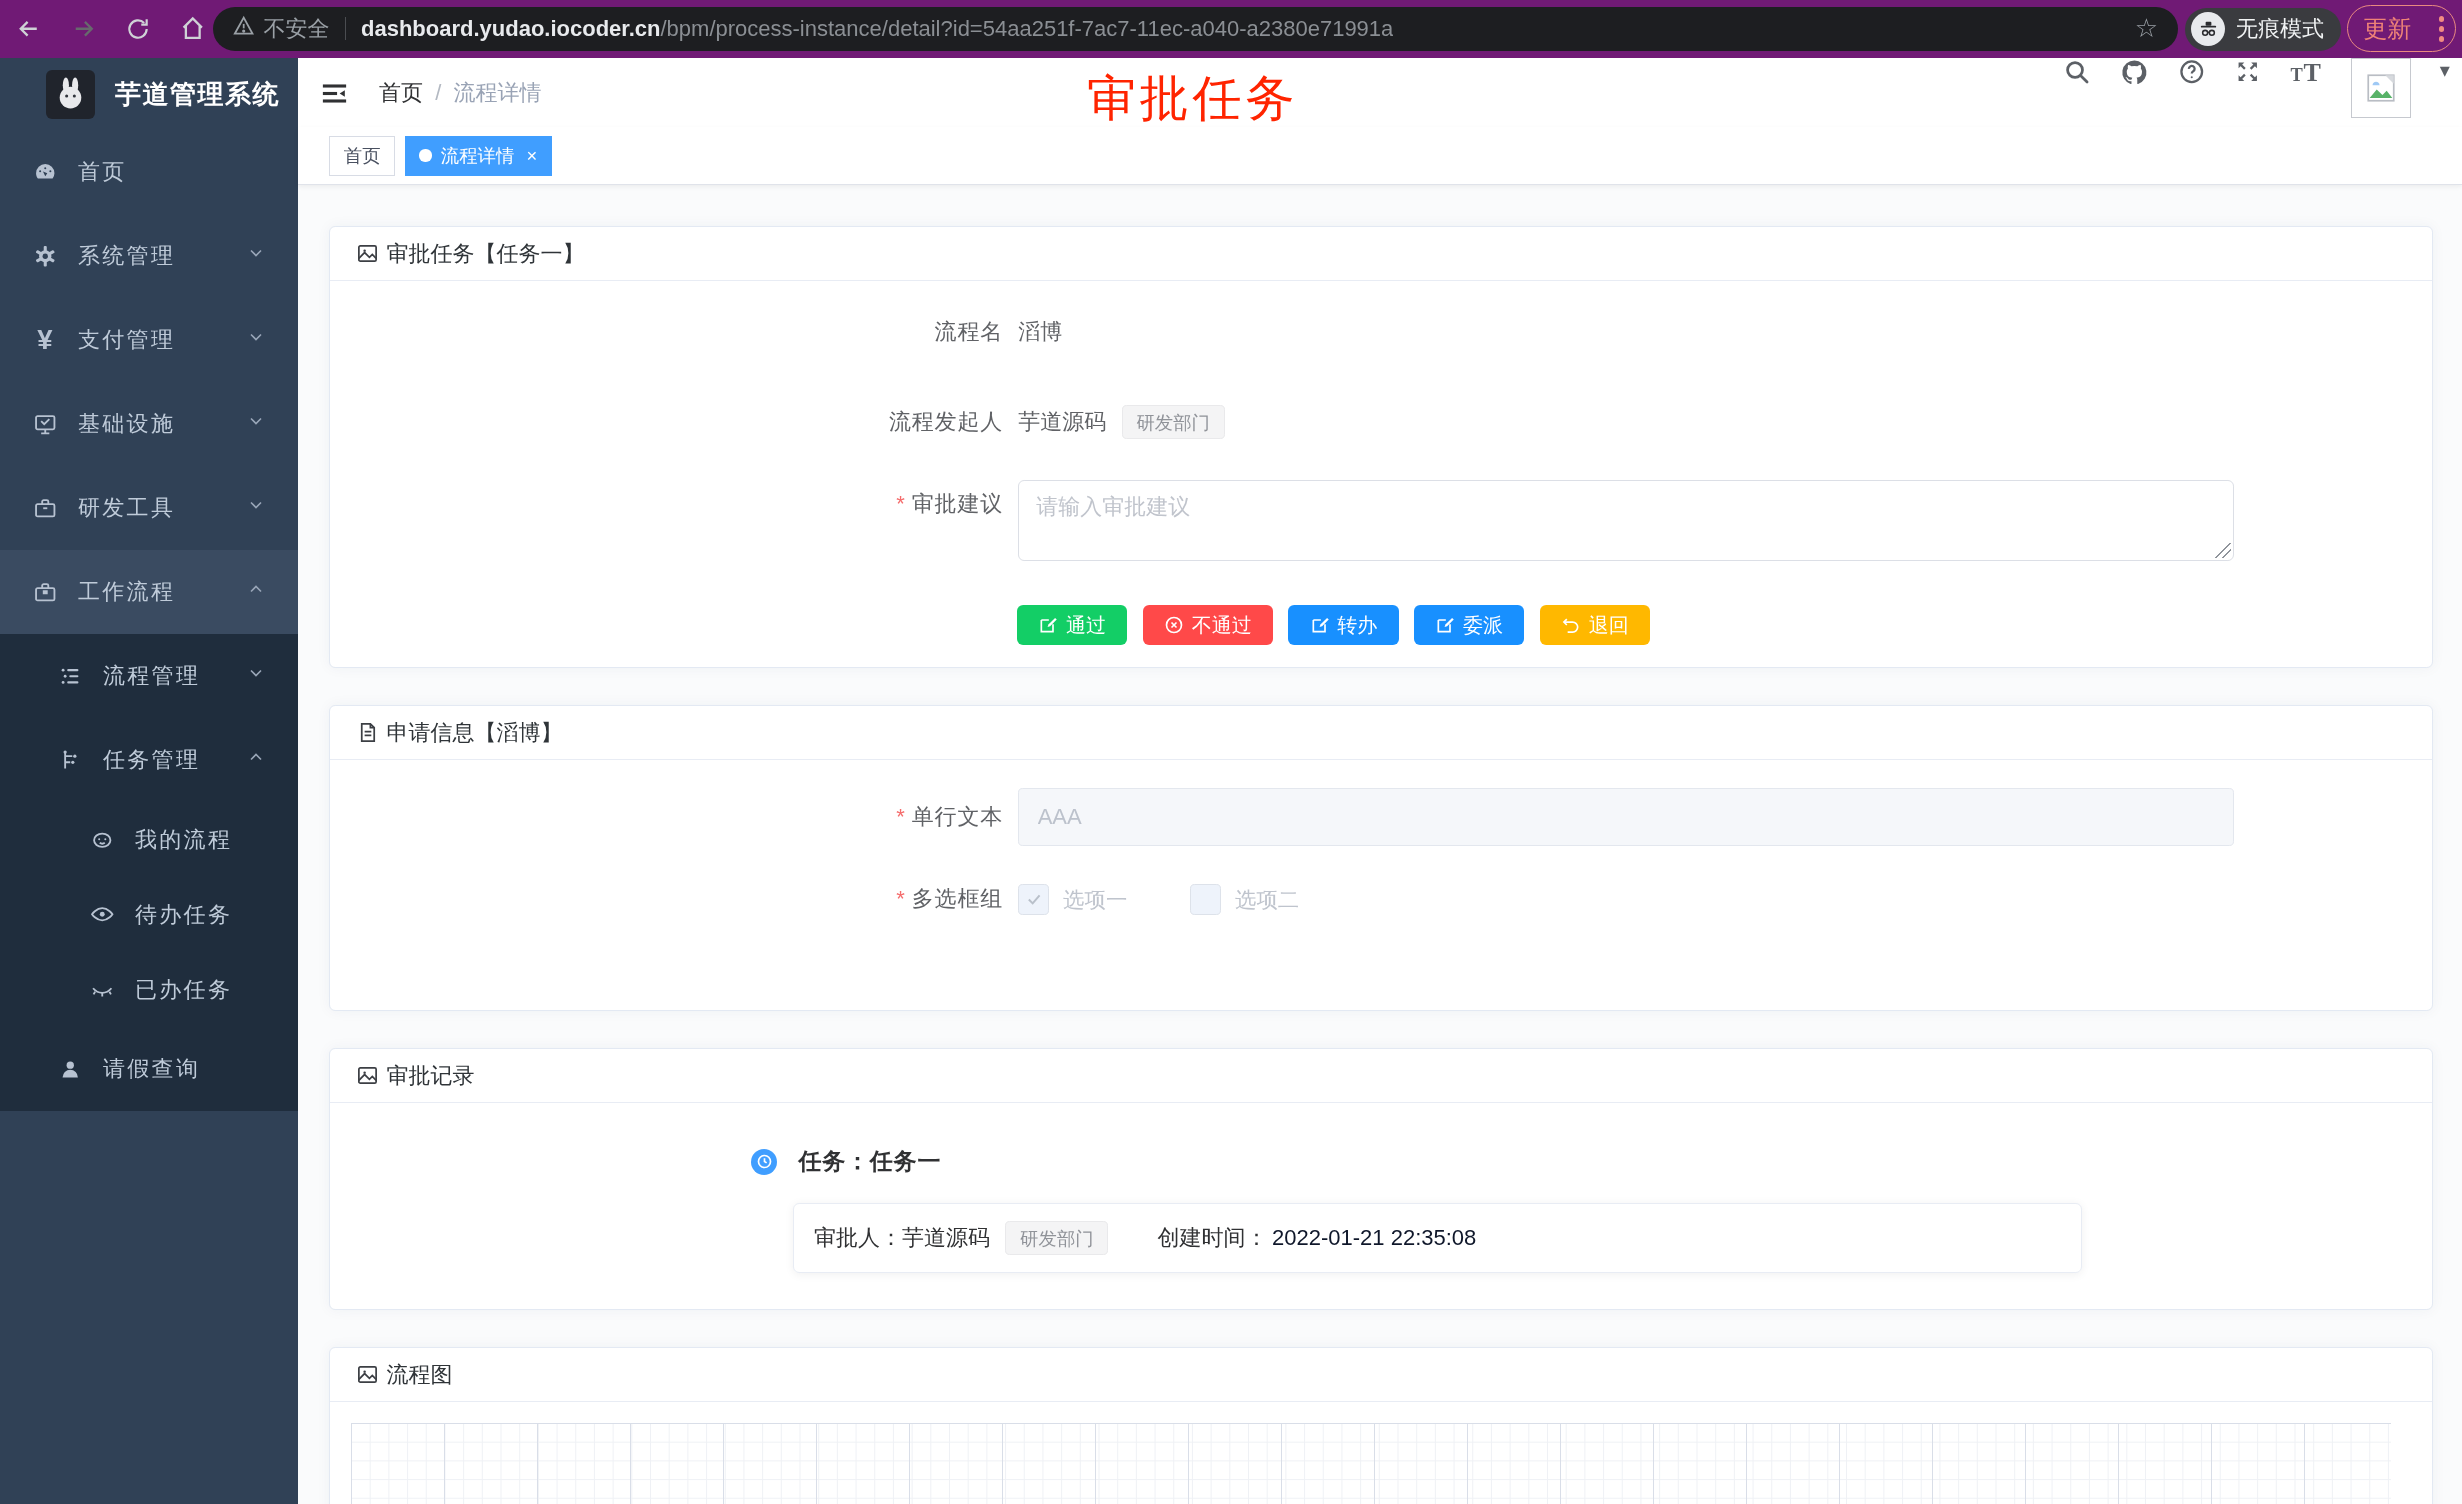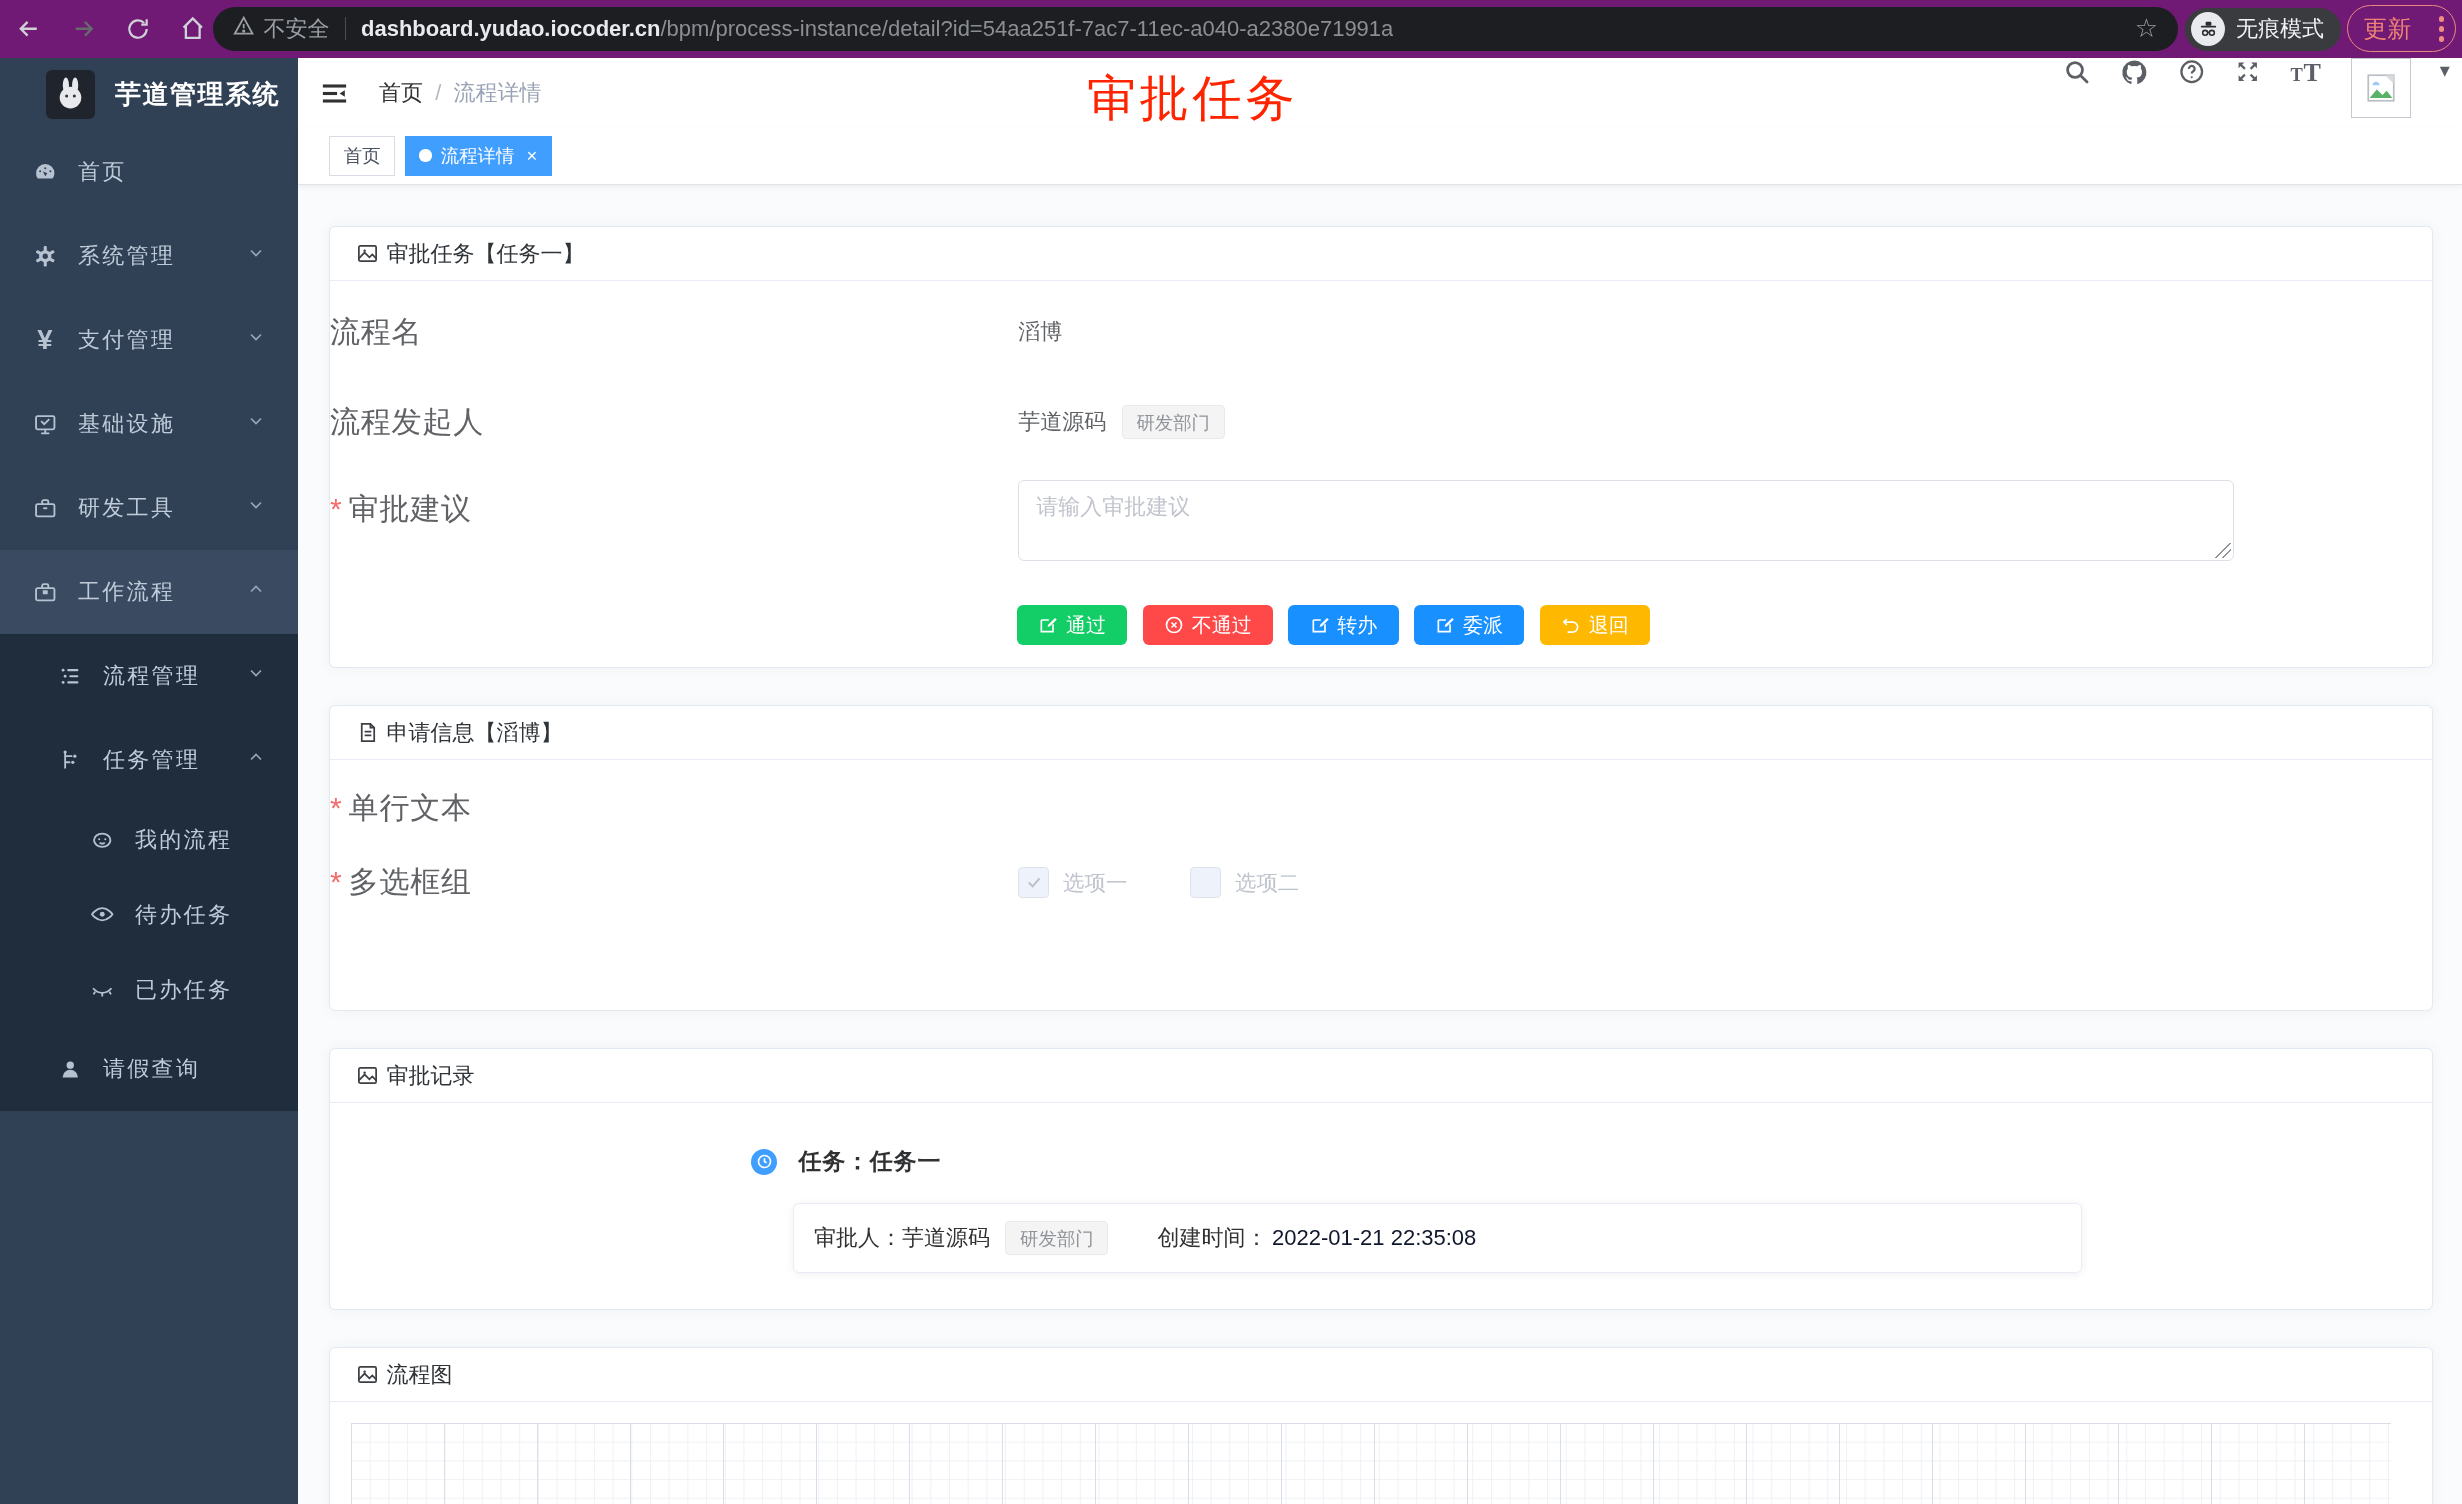--- a/index.html
+++ b/index.html
@@ -73,21 +73,21 @@
 
   .app-main { position:absolute; top:127px; bottom:0; left:0; right:0; overflow:hidden; padding:41px 29px 0 31px; }
 
   .card { background:#fff; border:0.8px solid #e3e9f3; border-radius:6.1px; box-shadow:0 0 13.8px rgba(40,60,100,.05); margin-bottom:37px; }
   .card-header { height:54px; display:flex; align-items:center; padding:0 26px; border-bottom:0.8px solid #e8ecf4;
     font-size:22px; color:#2f3438; gap:7.6px; }
   .card-header svg { flex:none; }
 
   
   .f-row { display:flex; align-items:center; }
-  .f-label { width:673px; text-align:left; font-size:30px; color:#606266; flex:none; letter-spacing:0.8px; }
+  .f-label { width:673px; text-align:right; font-size:22px; color:#606266; flex:none; letter-spacing:0.8px; }
   .req { color:#f56c6c; margin-right:6.1px; }
   .f-ctrl { margin-left:15.3px; display:flex; align-items:center; }
   .f-value { font-size:22px; color:#606266; }
   .el-tag { height:34px; display:inline-flex; align-items:center; padding:0 13.8px; margin-left:15.3px;
     background:#f4f4f5; border:0.8px solid #e9e9eb; border-radius:4.6px; color:#909399; font-size:18.4px; }
   .ta-wrap { position:relative; margin-left:15.3px; }
   textarea.opinion { width:1216px; height:81px; border:0.8px solid #dcdfe6; border-radius:6.1px; resize:none;
     padding:10.7px 17px; font-size:22px; color:#606266; font-family:inherit; outline:none; }
   textarea.opinion::placeholder { color:#c0c4cc; }
   .grip { position:absolute; right:3.8px; bottom:6.1px; width:15.3px; height:15.3px;
@@ -486,20 +486,23 @@
           <svg width="23" height="23" viewBox="0 0 24 24" fill="none" stroke="#3c3f44" stroke-width="1.8">
               <path d="M6 3h9l4 4v14H6z"></path>
               <path d="M15 3v4h4"></path>
               <path d="M9 11h7M9 15h7"></path>
             </svg>
           <span>申请信息【滔博】</span>
         </div>
         <div style="padding-top:27.5px;">
           <div class="f-row">
             <span class="f-label"><span class="req">*</span><span>单行文本</span></span>
+            <span class="f-ctrl">
+              <input class="dis-input" disabled="" value="AAA" style="">
+            </span>
           </div>
           <div class="f-row" style="margin-top:32px;height:43px;">
             <span class="f-label"><span class="req">*</span><span>多选框组</span></span>
             <span class="f-ctrl">
               <span class="cbx">
                   <svg width="18.4" height="18.4" viewBox="0 0 24 24" fill="none" stroke="#b9c0ca" stroke-width="2.6">
                     <path d="M5 12.5l5 5L19 7"></path>
                   </svg>
                 </span>
               <span class="cbx-label">选项一</span>

